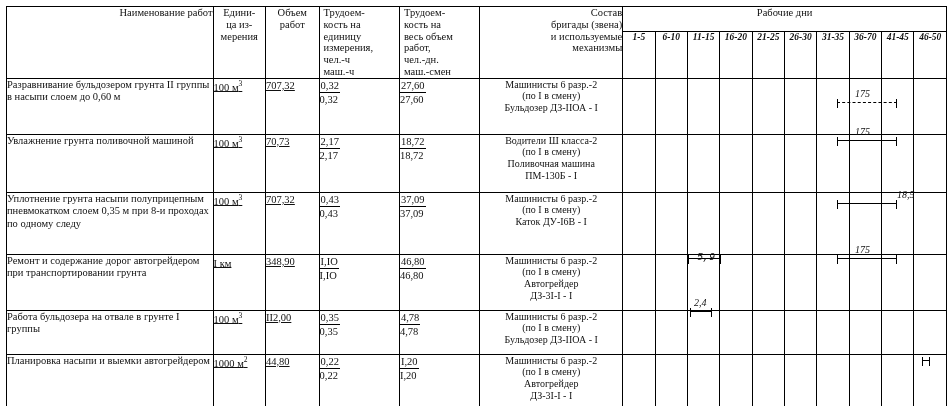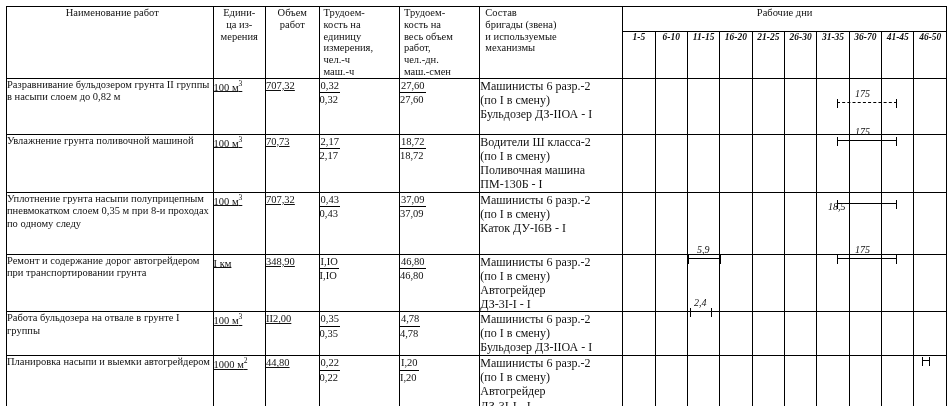--- a/index.html
+++ b/index.html
@@ -1,28 +1,28 @@
 <!DOCTYPE html>
 <html><head>
 <meta charset="utf-8">
 <style>
   html,body{margin:0;padding:0;background:#fff;}
   body{width:951px;height:406px;font-family:"Liberation Serif",serif;color:#111;}
   #sheet{position:relative;width:951px;height:406px;overflow:hidden;}
   table.grid{border-collapse:collapse;table-layout:fixed;width:941px;margin:6px 0 0 6px;}
   table.grid td,table.grid th{border:1px solid #000;vertical-align:top;padding:0;}
   .hcell{font-size:10.5px;text-align:center;line-height:1.12;padding:3px 2px;font-weight:normal;}
-  .hcell.left{text-align:center;padding-left:5px;}
+  .hcell.left{text-align:right;padding-left:5px;}
   .vtop{vertical-align:top;}
   .vmid{vertical-align:middle;}
   .name{font-size:10.5px;line-height:1.2;padding:4px 3px 2px 4px;}
   .ctr{font-size:10.5px;text-align:left;padding-top:4px;line-height:1.25;text-decoration:underline;}
   .num2{font-size:10.5px;text-align:left;padding-top:4px;line-height:1.3;}
   .num2 .u{display:inline-block;border-bottom:1px solid #000;padding:0 1px;}
-  .crew{font-size:12px;line-height:1.18;padding:4px 2px 2px 4px;}
+  .crew{font-size:10px;line-height:1.18;padding:4px 2px 2px 4px;text-align:center;}
   .gantt-td{position:relative;padding:0;}
   
   #gantt{position:absolute;left:0;top:0;width:951px;height:406px;pointer-events:none;}
   .bar{position:absolute;height:0;border-top:1px solid #000;}
   .bar:before,.bar:after{content:"";position:absolute;top:-4px;height:9px;border-left:1px solid #000;}
   .bar:before{left:0;}
   .bar:after{right:0;}
   .bar.dash{border-top:1px dashed #000;}
   .blabel{position:absolute;font-size:10px;font-style:italic;font-family:"Liberation Serif",serif;white-space:nowrap;}
   sup{font-size:7.5px;}
@@ -75,21 +75,21 @@
           <span>маш.-ч</span>
         </th>
         <th class="hcell vtop" rowspan="2" style="text-align:left;padding-left:4px">
           <span>Трудоем-</span><br>
           <span>кость на</span><br>
           <span>весь объем</span><br>
           <span>работ,</span><br>
           <span>чел.-дн.</span><br>
           <span>маш.-смен</span>
         </th>
-        <th class="hcell vtop" rowspan="2" style="text-align:left;padding-left:5px">
+        <th class="hcell vtop" rowspan="2" style="text-align:right;padding-left:5px">
           <span>Состав</span><br>
           <span>бригады (звена)</span><br>
           <span>и используемые</span><br>
           <span>механизмы</span>
         </th>
         <th class="hdr-days" colspan="10" style="height:24px">Рабочие дни</th>
       </tr>
       <tr>
         <th class="dnum">1-5</th>
         <th class="dnum">6-10</th>
@@ -100,21 +100,21 @@
         <th class="dnum">31-35</th>
         <th class="dnum">36-70</th>
         <th class="dnum">41-45</th>
         <th class="dnum">46-50</th>
       </tr>
     </thead>
 
     <tbody>
 
       <tr style="height:56px">
-        <td class="name">Разравнивание бульдозером грунта II группы в насыпи слоем до 0,82 м</td>
+        <td class="name">Разравнивание бульдозером грунта II группы в насыпи слоем до 0,60 м</td>
         <td class="ctr"><span>100 м</span><sup>3</sup></td>
         <td class="ctr">707,32</td>
         <td class="num2"><span class="u">0,32</span><br><span>0,32</span></td>
         <td class="num2"><span class="u">27,60</span><br><span>27,60</span></td>
         <td class="crew"><span>Машинисты 6 разр.-2</span><br><span>(по I в смену)</span><br><span>Бульдозер ДЗ-IIОА - I</span></td>
         <td class="gantt-td"></td>
           <td class="gantt-td"></td>
           <td class="gantt-td"></td>
           <td class="gantt-td"></td>
           <td class="gantt-td"></td>
@@ -224,24 +224,24 @@
 
   <div id="gantt">
 
     <div class="bar dash" style="left:837px;top:102px;width:60px;"></div>
     <div class="blabel" style="left:855px;top:88px;">175</div>
 
     <div class="bar" style="left:837px;top:140px;width:60px;"></div>
     <div class="blabel" style="left:855px;top:126px;">175</div>
 
     <div class="bar" style="left:837px;top:203px;width:60px;"></div>
-    <div class="blabel" style="left:828px;top:189px;margin-top:12px;">18,5</div>
+    <div class="blabel" style="left:897px;top:189px;">18,5</div>
 
     <div class="bar" style="left:688px;top:258px;width:33px;"></div>
-    <div class="blabel" style="left:697px;top:244px;">5,9</div>
+    <div class="blabel" style="left:697px;top:252px;font-family:Liberation Mono, monospace;">5,9</div>
     <div class="bar" style="left:837px;top:258px;width:60px;"></div>
     <div class="blabel" style="left:855px;top:244px;">175</div>
 
     <div class="bar" style="left:690px;top:311px;width:22px;"></div>
     <div class="blabel" style="left:694px;top:297px;">2,4</div>
 
     <div class="bar" style="left:922px;top:360px;width:8px;"></div>
     <div class="blabel" style="left:964px;top:345px;">0,6</div>
   </div>
 

